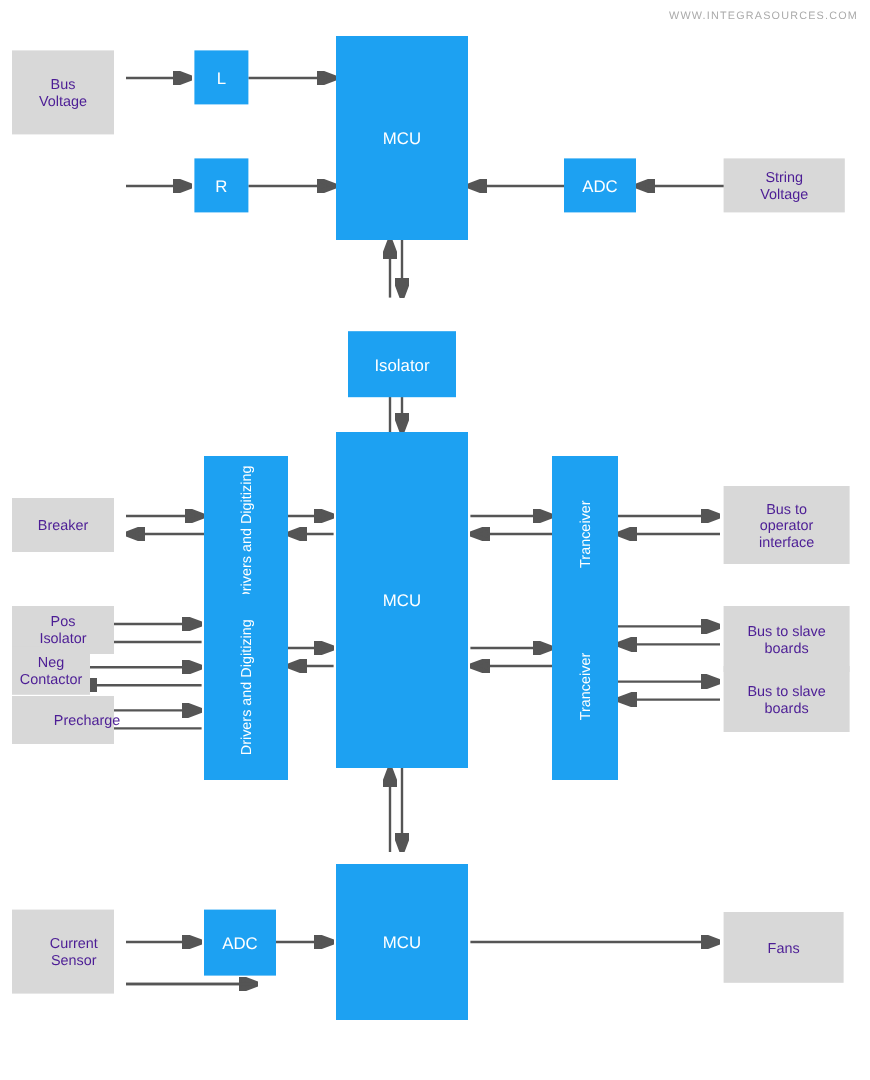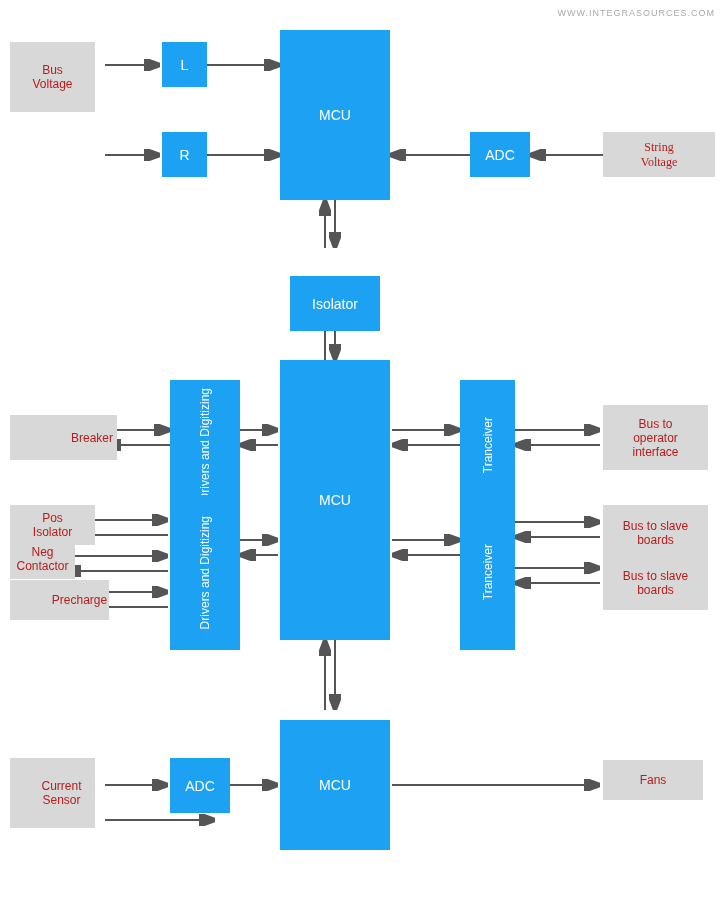--- a/index.html
+++ b/index.html
@@ -41,21 +41,21 @@
       justify-content: center;
       text-align: center;
       font-size: 14px;
       font-weight: 500;
     }
 
     
     .block-grey {
       position: absolute;
       background: #d8d8d8;
-      color: #b91c1c;
+      color: #4c1d95;
       display: flex;
       align-items: center;
       justify-content: center;
       text-align: center;
       font-size: 12px;
       font-weight: 400;
       padding: 4px;
     }
 
     
@@ -216,61 +216,61 @@
 
   <div class="block-blue" style="left:280px; top:720px; width:110px; height:130px;">
     <span>MCU</span>
   </div>
 
   <div class="block-grey" style="left:10px; top:42px; width:85px; height:70px;">
     <span style="white-space:pre-line;">Bus
 Voltage</span>
   </div>
 
-  <div class="block-grey" style="left:603px; top:132px; width:112px; height:45px;font-family:Liberation Serif, serif;">
+  <div class="block-grey" style="left:603px; top:132px; width:101px; height:45px;">
     <span style="white-space:pre-line;">String
 Voltage</span>
   </div>
 
-  <div class="block-grey" style="left:10px; top:415px; width:107px; height:45px;justify-content:flex-end;">
+  <div class="block-grey" style="left:10px; top:415px; width:85px; height:45px;">
     <span>Breaker</span>
   </div>
 
   <div class="block-grey" style="left:603px; top:405px; width:105px; height:65px;">
     <span style="white-space:pre-line;">Bus to
 operator
 interface</span>
   </div>
 
   <div class="block-grey" style="left:10px; top:505px; width:85px; height:40px;">
     <span style="white-space:pre-line;">Pos
 Isolator</span>
   </div>
 
   <div class="block-grey" style="left:10px; top:539px; width:65px; height:40px;">
     <span style="white-space:pre-line;">Neg
 Contactor</span>
   </div>
 
-  <div class="block-grey" style="left:10px; top:580px; width:99px; height:40px;padding-left:44px;">
+  <div class="block-grey" style="left:10px; top:580px; width:85px; height:40px;padding-left:44px;">
     <span>Precharge</span>
   </div>
 
   <div class="block-grey" style="left:603px; top:505px; width:105px; height:55px;">
     <span style="white-space:pre-line;">Bus to slave
 boards</span>
   </div>
 
   <div class="block-grey" style="left:603px; top:555px; width:105px; height:55px;">
     <span style="white-space:pre-line;">Bus to slave
 boards</span>
   </div>
 
   <div class="block-grey" style="left:10px; top:758px; width:85px; height:70px;padding-left:22px;">
     <span style="white-space:pre-line;">Current
 Sensor</span>
   </div>
 
-  <div class="block-grey" style="left:603px; top:760px; width:100px; height:40px;">
+  <div class="block-grey" style="left:603px; top:760px; width:100px; height:59px;">
     <span>Fans</span>
   </div>
 
 </div>
 
 </body></html>

